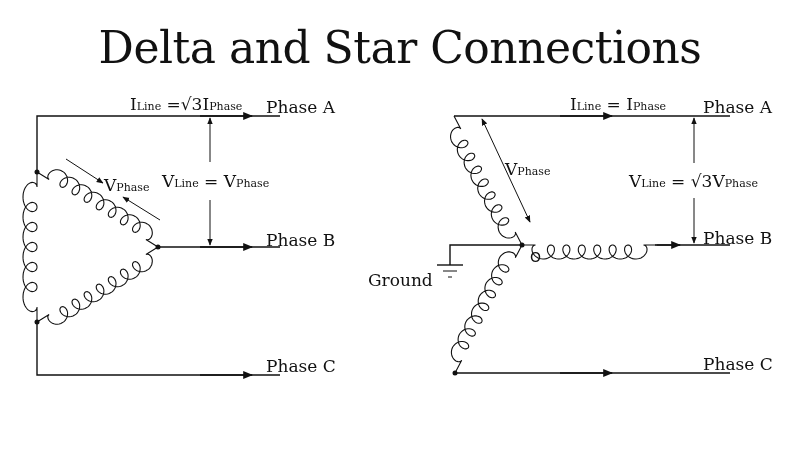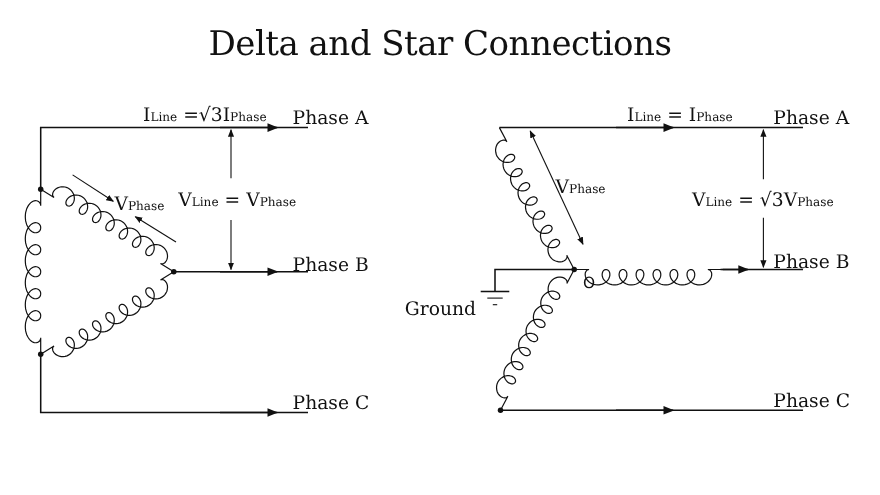--- a/index.html
+++ b/index.html
@@ -1,19 +1,19 @@
 <!DOCTYPE html>
 <html><head>
 <meta charset="utf-8">
 <style>
   html, body { margin:0; padding:0; background:#ffffff; }
   body { width:800px; height:450px; position:relative; overflow:hidden;
          font-family:"DejaVu Serif", serif; color:#111; }
   #title { position:absolute; left:0; top:22px; width:800px; text-align:center;
-           font-size:31px; font-family:"DejaVu Serif", serif; letter-spacing:-0.5px; }
+           font-size:44px; font-family:"DejaVu Serif", serif; letter-spacing:-0.5px; }
   svg { position:absolute; left:0; top:0; }
   .lbl { font-family:"DejaVu Serif", serif; font-size:17px; fill:#111; }
   .sub { font-size:11px; }
   .wire { stroke:#111; stroke-width:1.4; fill:none; }
   .coil { stroke:#111; stroke-width:1.1; fill:none; }
   .thin { stroke:#111; stroke-width:1; fill:none; }
 </style>
 </head>
 <body>
 

